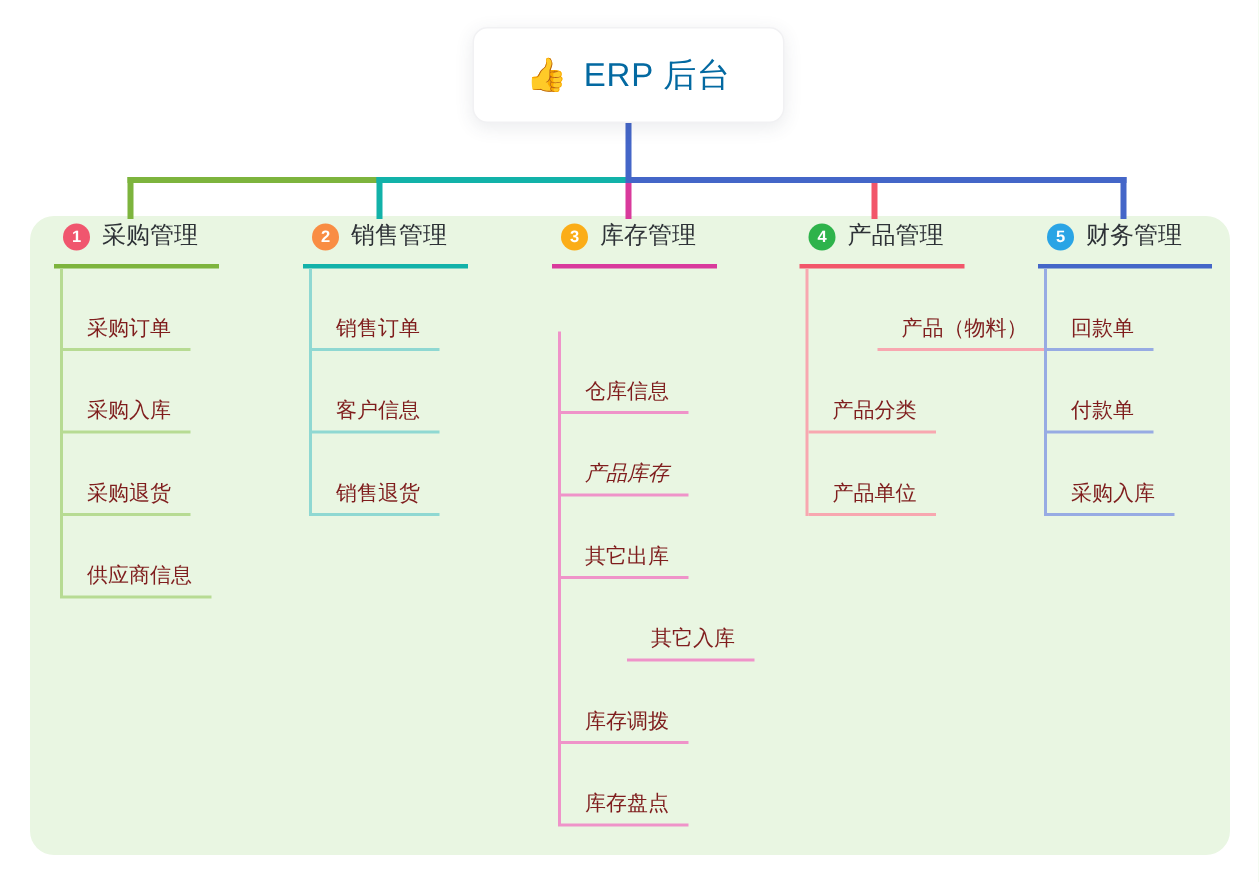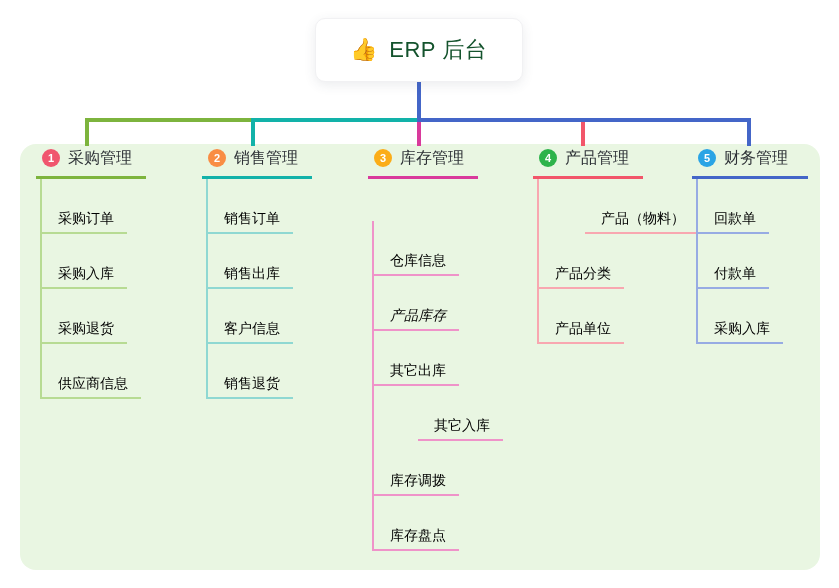--- a/index.html
+++ b/index.html
@@ -14,21 +14,21 @@
 
   
   .root-node {
     position:absolute; left:315px; top:18px; width:208px; height:64px;
     background:#ffffff; border:1px solid #f1f1f3; border-radius:10px;
     box-shadow:0 3px 12px rgba(60,70,90,.10);
     display:flex; align-items:center; justify-content:center; gap:11px;
     cursor:pointer;
   }
   .root-icon { font-size:22px; line-height:1; color:#f6c02d; }
-  .root-title { font-size:22px; color:#14532d; font-weight:500; letter-spacing:.5px; }
+  .root-title { font-size:22px; color:#0369a1; font-weight:500; letter-spacing:.5px; }
 
   
   .panel {
     position:absolute; left:20px; top:144px; width:800px; height:426px;
     border-radius:16px;
   }
 
   
   .line { position:absolute; }
   .root-drop { left:417px; top:82px;  width:4px;   height:38px; }
@@ -63,21 +63,21 @@
     text-align:center; flex:0 0 18px;
   }
   .children {
     margin-left:4px;
     border-left:2px solid #ccc;
   }
   .child {
     width:max-content;
     padding:31px 13px 6px 16px;
     border-bottom:2px solid #ef4444;
-    font-size:14px; line-height:16px; color:#000000;
+    font-size:14px; line-height:16px; color:#7f1d1d;
     white-space:nowrap; cursor:pointer;
   }
 </style>
 </head>
 <body>
 
 <div class="canvas">
 
   <div class="panel" style="background-color: rgb(233, 246, 226);"></div>
 
@@ -109,21 +109,20 @@
     </div>
   </div>
 
   <div class="column col-2">
     <div class="branch-header" style="border-bottom-color: rgb(18, 178, 169);">
       <span class="badge" style="background-color: rgb(249, 141, 68);">2</span>
       <span class="branch-label">销售管理</span>
     </div>
     <div class="children" style="border-left-color: rgb(143, 216, 210);">
       <div class="child" style="border-bottom-color: rgb(143, 216, 210);">销售订单</div>
-      <div class="child" style="border-bottom-color: rgb(143, 216, 210);">销售出库</div>
       <div class="child" style="border-bottom-color: rgb(143, 216, 210);">客户信息</div>
       <div class="child" style="border-bottom-color: rgb(143, 216, 210);">销售退货</div>
     </div>
   </div>
 
   <div class="column col-3">
     <div class="branch-header" style="border-bottom-color: rgb(217, 58, 156);">
       <span class="badge" style="background-color: rgb(251, 173, 24);">3</span>
       <span class="branch-label">库存管理</span>
     </div>

